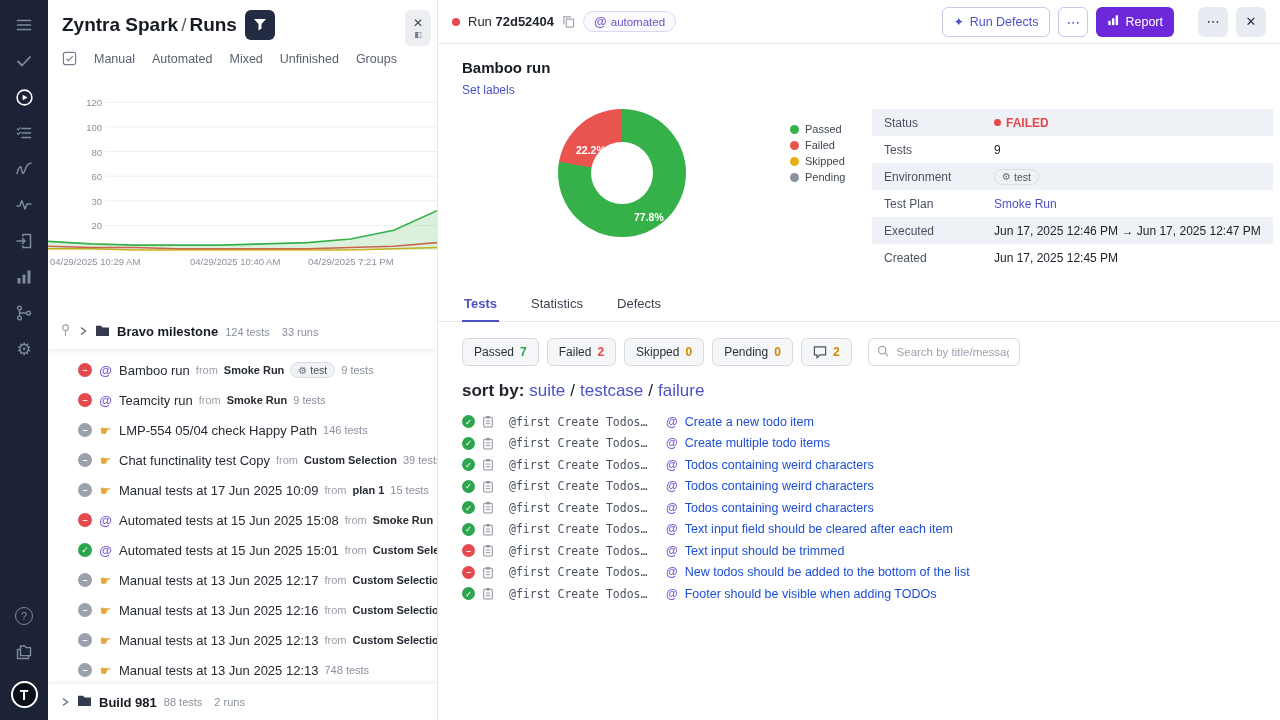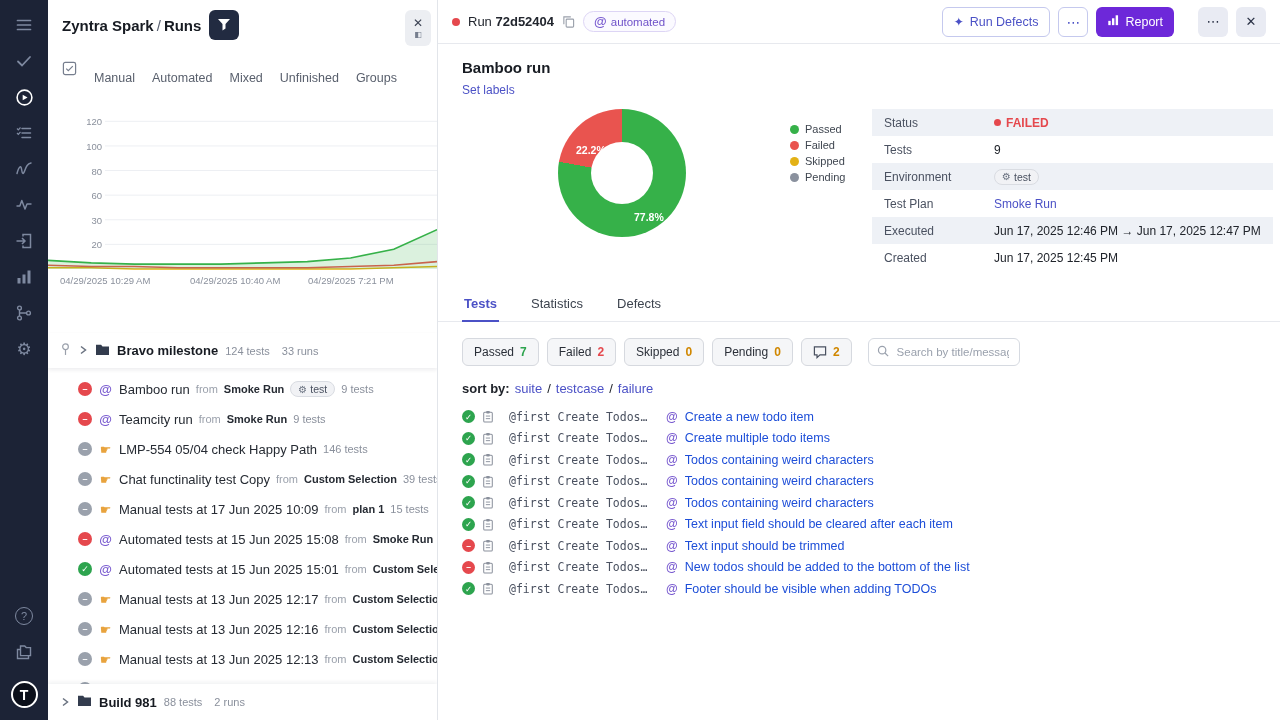--- a/index.html
+++ b/index.html
@@ -19,36 +19,36 @@
              display:flex;align-items:center;justify-content:center;font-size:11px;}
   .sidebar-spacer{flex:1;}
   .logo-circle{width:27px;height:27px;border-radius:50%;background:#0b0f1a;border:2px solid #fff;
                color:#fff;display:flex;align-items:center;justify-content:center;
                font-weight:bold;font-size:14px;margin-top:10px;}
 
   
   .left-panel{width:390px;flex-shrink:0;border-right:1px solid #e2e5ea;display:flex;
               flex-direction:column;position:relative;background:#fff;overflow:hidden;}
   .lp-header{display:flex;align-items:center;gap:8px;padding:10px 40px 6px 14px;}
-  .breadcrumb{font-size:15px;white-space:nowrap;color:#171b22;}
+  .breadcrumb{font-size:19px;white-space:nowrap;color:#171b22;}
   .breadcrumb .bc-b{font-weight:bold;}
   .breadcrumb .bc-sep{color:#596070;padding:0 3px;font-weight:normal;}
   .filter-btn{width:30px;height:30px;border-radius:6px;background:#222b41;display:flex;
               align-items:center;justify-content:center;flex-shrink:0;cursor:pointer;}
   .lp-search{flex:1;display:flex;align-items:center;gap:6px;border:1px solid #d6dae1;
              border-radius:6px;height:30px;padding:0 8px;color:#9aa1ad;min-width:0;background:#fff;}
   .lp-search input{border:0;outline:0;width:100%;font-size:12px;color:#333;background:transparent;
                    font-family:inherit;}
   .lp-search input::placeholder{color:#9aa1ad;}
   .lp-close{position:absolute;top:10px;right:6px;width:26px;height:36px;border-radius:6px;
             background:#eceef2;display:flex;flex-direction:column;align-items:center;
             justify-content:center;gap:2px;color:#3c4354;font-size:12px;cursor:pointer;line-height:1;}
   .lp-close .mini{font-size:8px;color:#767e8e;}
   .lp-tabs{display:flex;align-items:center;gap:17px;padding:5px 14px 8px;color:#585f6c;font-size:12.5px;}
-  .lp-tab{cursor:pointer;white-space:nowrap;margin-top:20px;}
+  .lp-tab{cursor:pointer;white-space:nowrap;}
   .lp-tabs-icon{display:flex;color:#767e8e;}
 
   
   .trend{position:relative;height:196px;flex-shrink:0;}
   .trend svg{position:absolute;left:0;top:2px;}
   .ylab{position:absolute;left:30px;width:24px;text-align:right;font-size:9.5px;color:#8a909c;}
   .xlab{position:absolute;bottom:3px;font-size:9.5px;color:#8a909c;white-space:nowrap;}
 
   
   .tree{flex:1;display:flex;flex-direction:column;margin-top:44px;min-height:0;}
@@ -133,21 +133,21 @@
   .chip{display:inline-flex;gap:6px;align-items:center;height:28px;padding:0 11px;border:1px solid #d6d9df;
         background:#f5f6f8;border-radius:6px;font-size:12px;color:#2a2f38;cursor:pointer;}
   .chip .count{font-weight:bold;}
   .chip-ic{display:flex;color:#4a5160;}
   .filter-search{display:flex;align-items:center;gap:6px;border:1px solid #d6dae1;border-radius:6px;
                  height:28px;padding:0 8px;color:#9aa1ad;width:152px;margin-left:8px;background:#fff;}
   .filter-search input{border:0;outline:0;width:100%;font-size:11.5px;color:#333;background:transparent;
                        font-family:inherit;}
   .filter-search input::placeholder{color:#9aa1ad;}
 
-  .sort-row{padding:15px 24px 0;font-size:13px;color:#20242b;display:flex;gap:5px;align-items:center;}
+  .sort-row{padding:15px 24px 0;font-size:17px;color:#20242b;display:flex;gap:5px;align-items:center;}
   .sort-label{font-weight:bold;}
   .sort-link{color:#4b51c6;text-decoration:none;cursor:pointer;}
   .slash{color:#20242b;}
 
   .tests-list{padding:10px 24px 0;}
   .test-row{display:flex;align-items:center;gap:7px;height:21.5px;white-space:nowrap;cursor:pointer;}
   .t-status{width:13px;height:13px;border-radius:50%;color:#fff;font-size:8.5px;font-weight:bold;
             display:flex;align-items:center;justify-content:center;flex-shrink:0;line-height:1;}
   .t-status.passed{background:#2da44e;}
   .t-status.failed{background:#e5484d;}
@@ -278,21 +278,21 @@
           <path d="M 0,170.30769230769232 L 43.22222222222222,171.53846153846155 L 86.44444444444444,171.53846153846155 L 129.66666666666666,172.76923076923077 L 172.88888888888889,172.76923076923077 L 216.11111111111111,172.76923076923077 L 259.3333333333333,172.76923076923077 L 302.55555555555554,171.53846153846155 L 345.77777777777777,170.30769230769232 L 389,166.6153846153846" fill="none" stroke="#e9544f" stroke-width="1.6"></path>
           <path d="M 0,174 L 0,165.3846153846154 L 43.22222222222222,167.84615384615384 L 86.44444444444444,169.07692307692307 L 129.66666666666666,169.07692307692307 L 172.88888888888889,169.07692307692307 L 216.11111111111111,167.84615384615384 L 259.3333333333333,166.6153846153846 L 302.55555555555554,162.92307692307693 L 345.77777777777777,154.30769230769232 L 389,134.6153846153846 L 389,174 Z" fill="#36b149" fill-opacity="0.18"></path>
           <path d="M 0,165.3846153846154 L 43.22222222222222,167.84615384615384 L 86.44444444444444,169.07692307692307 L 129.66666666666666,169.07692307692307 L 172.88888888888889,169.07692307692307 L 216.11111111111111,167.84615384615384 L 259.3333333333333,166.6153846153846 L 302.55555555555554,162.92307692307693 L 345.77777777777777,154.30769230769232 L 389,134.6153846153846" fill="none" stroke="#36b149" stroke-width="1.6"></path>
         </svg>
     <span class="ylab" style="top: 146.385px;">20</span>
         <span class="ylab" style="top: 121.769px;">30</span>
         <span class="ylab" style="top: 97.1538px;">60</span>
         <span class="ylab" style="top: 72.5385px;">80</span>
         <span class="ylab" style="top: 47.9231px;">100</span>
         <span class="ylab" style="top: 23.3077px;">120</span>
-        <span class="xlab" style="left: 12px;">04/29/2025 10:29 AM</span>
+        <span class="xlab" style="left: 2px;">04/29/2025 10:29 AM</span>
         <span class="xlab" style="left: 142px;">04/29/2025 10:40 AM</span>
         <span class="xlab" style="left: 260px;">04/29/2025 7:21 PM</span>
       </div>
 
     <div class="tree">
       <div class="milestone-row">
         <span><svg width="11" height="14" viewBox="0 0 12 15">
               <circle cx="6" cy="5" r="3.1" fill="none" stroke="#9aa0ab" stroke-width="1.3"></circle>
               <path d="M6 8.2V14" stroke="#9aa0ab" stroke-width="1.3"></path>
             </svg></span>

